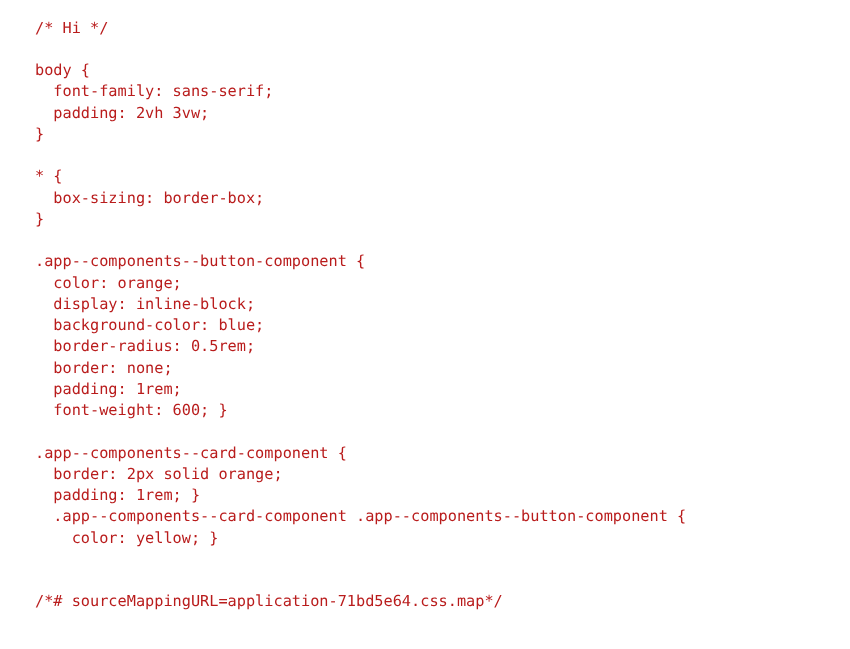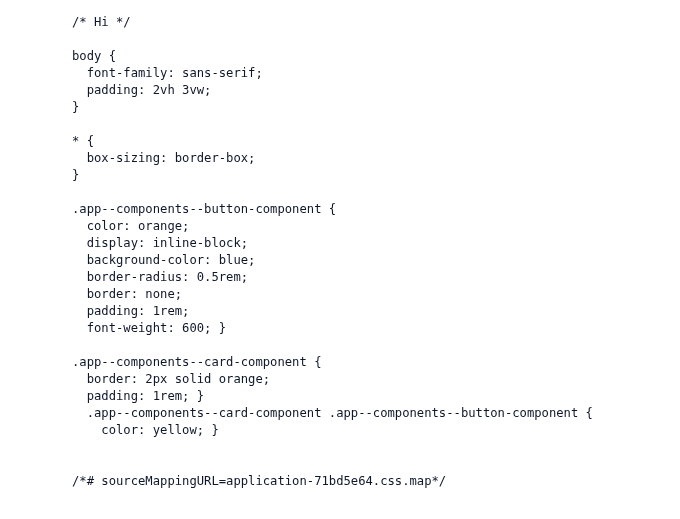--- a/index.html
+++ b/index.html
@@ -5,27 +5,26 @@
   html, body {
     margin: 0;
     padding: 0;
     background: #ffffff;
     width: 680px;
     height: 519px;
     overflow: hidden;
   }
   .code-block {
     box-sizing: border-box;
-    padding: 14px 40px;
+    padding: 14px 28px;
     font-family: "Menlo", "Consolas", "DejaVu Sans Mono", "Courier New", monospace;
     font-size: 12.2px;
     line-height: 17px;
-    color: #0f172a;
+    color: #b91c1c;
     white-space: pre;
-    margin-left: 32px;
   }
 </style>
 </head>
 <body>
 
 <div class="code-block"><span>/* Hi */
 
 body {
   font-family: sans-serif;
   padding: 2vh 3vw;

